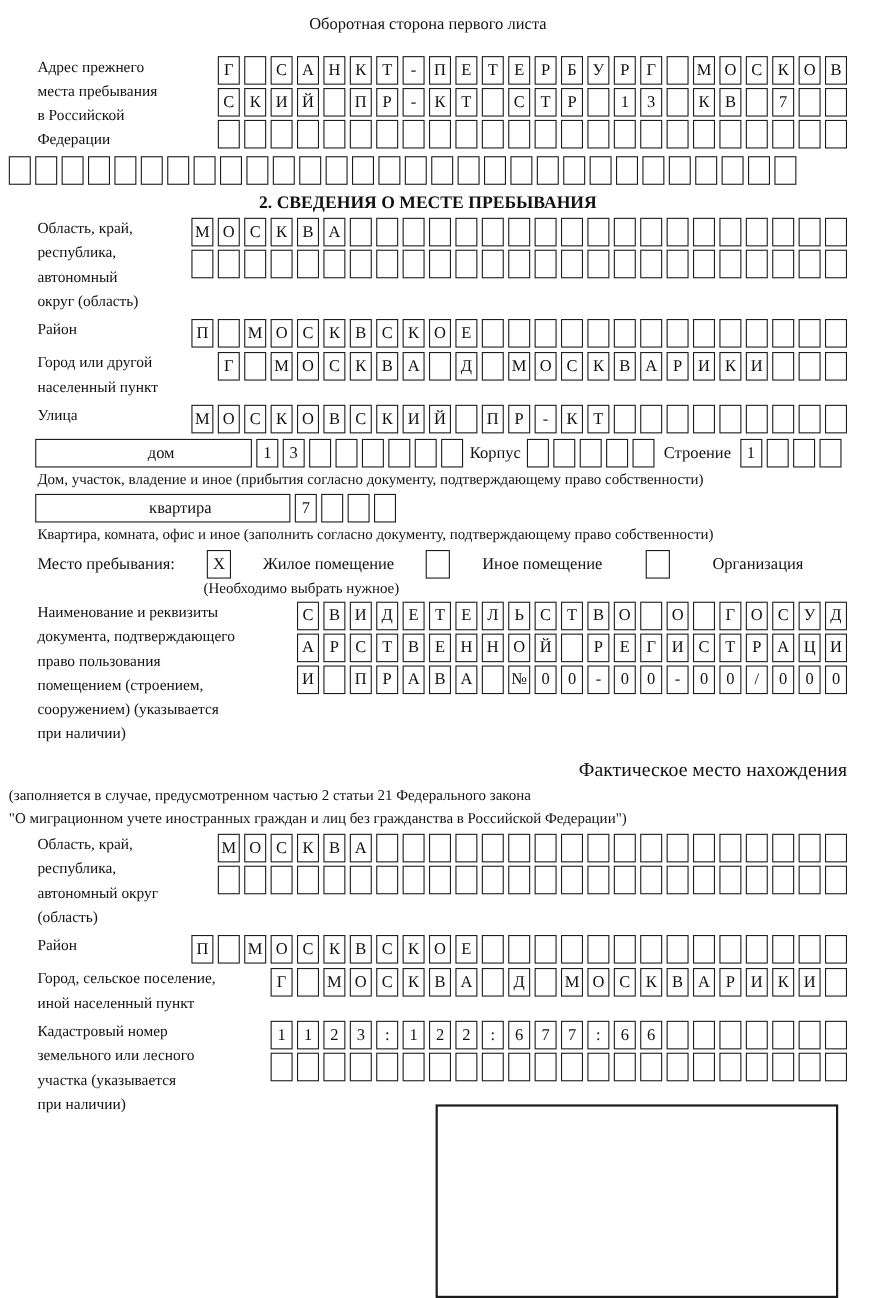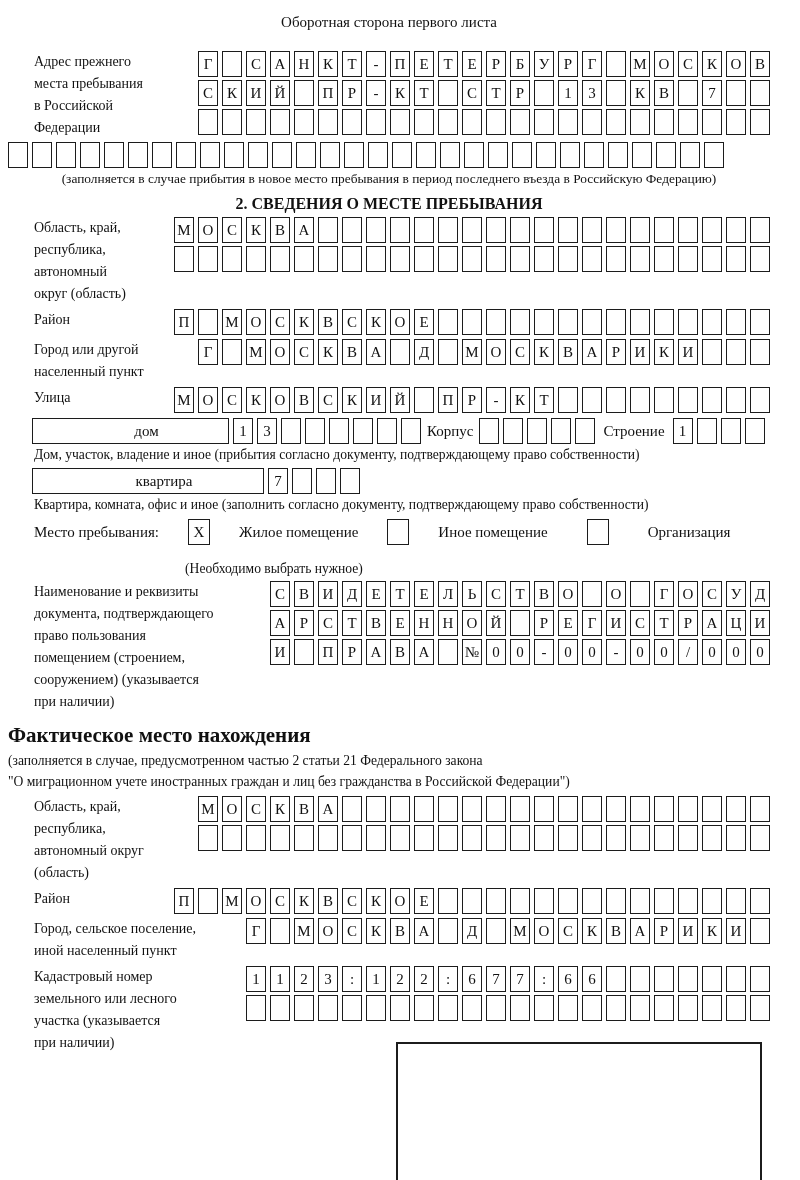--- a/index.html
+++ b/index.html
@@ -17,30 +17,30 @@
   .box{
     width:18px;height:24px;border:1.5px solid #1c1c1c;flex:none;
     display:flex;align-items:center;justify-content:center;
     font-size:15px;line-height:1;
   }
   .fullrow{margin-top:3px;}
   .fullrow .boxes{margin-left:0;}
   .note{font-size:13.4px;text-align:center;margin-top:3px;}
   .note-left{font-size:13.6px;text-align:left;padding-left:26px;margin-top:3px;}
   .title{font-weight:bold;text-align:center;font-size:16px;margin:8px 0 4px 0;}
-  .subtitle{font-weight:bold;text-align:left;font-size:21px;margin:10px 0 2px 0;}
+  .subtitle{font-weight:normal;text-align:right;font-size:18px;margin:10px 0 2px 0;}
   .widebox{height:24px;border:1.5px solid #1c1c1c;display:flex;align-items:center;justify-content:center;font-size:15px;flex:none;padding-left:32px;}
   .w-dom{width:163px;}
   .w-kv{width:198px;}
   .inline-lbl{font-size:15px;line-height:26px;white-space:nowrap;}
   .dom-row{display:flex;align-items:flex-start;margin-top:5px;padding-left:24px;}
   .gap4{width:4px;flex:none;} .gap6{width:6px;flex:none;} .gap8{width:8px;flex:none;}
   .mesto-row{display:flex;align-items:flex-end;margin-top:6px;padding-left:26px;gap:29px;}
   .cbx{width:20px;height:24px;border:1.5px solid #1c1c1c;flex:none;display:flex;align-items:center;justify-content:center;font-size:15px;}
-  .mesto-note{font-size:13.6px;text-align:center;margin-top:16px;padding-right:230px;}
+  .mesto-note{font-size:13.6px;text-align:center;margin-top:1px;padding-right:230px;}
   .fact-note{font-size:13.6px;text-align:left;line-height:21px;white-space:pre-line;margin-top:2px;}
   .stamp-wrap{width:378px;margin-left:auto;margin-right:4px;margin-top:-12px;}
   .stamp-box{width:362px;height:172px;border:2px solid #1c1c1c;margin-left:8px;}
 </style>
 </head>
 <body>
 
 <div class="page">
 
   <div class="hdr">Оборотная сторона первого листа</div>
@@ -158,21 +158,20 @@
         <div class="box"></div>
         <div class="box"></div>
         <div class="box"></div>
         <div class="box"></div>
         <div class="box"></div>
         <div class="box"></div>
         <div class="box"></div>
         <div class="box"></div>
       </div>
   </div>
-  <div class="note">(заполняется в случае прибытия в новое место пребывания в период последнего въезда в Российскую Федерацию)</div>
 
   <div class="title">2. СВЕДЕНИЯ О МЕСТЕ ПРЕБЫВАНИЯ</div>
 
   <div class="row">
     <div class="lbl">Область, край,
 республика,
 автономный
 округ (область)</div>
     <div class="stack">
       <div class="boxes">

